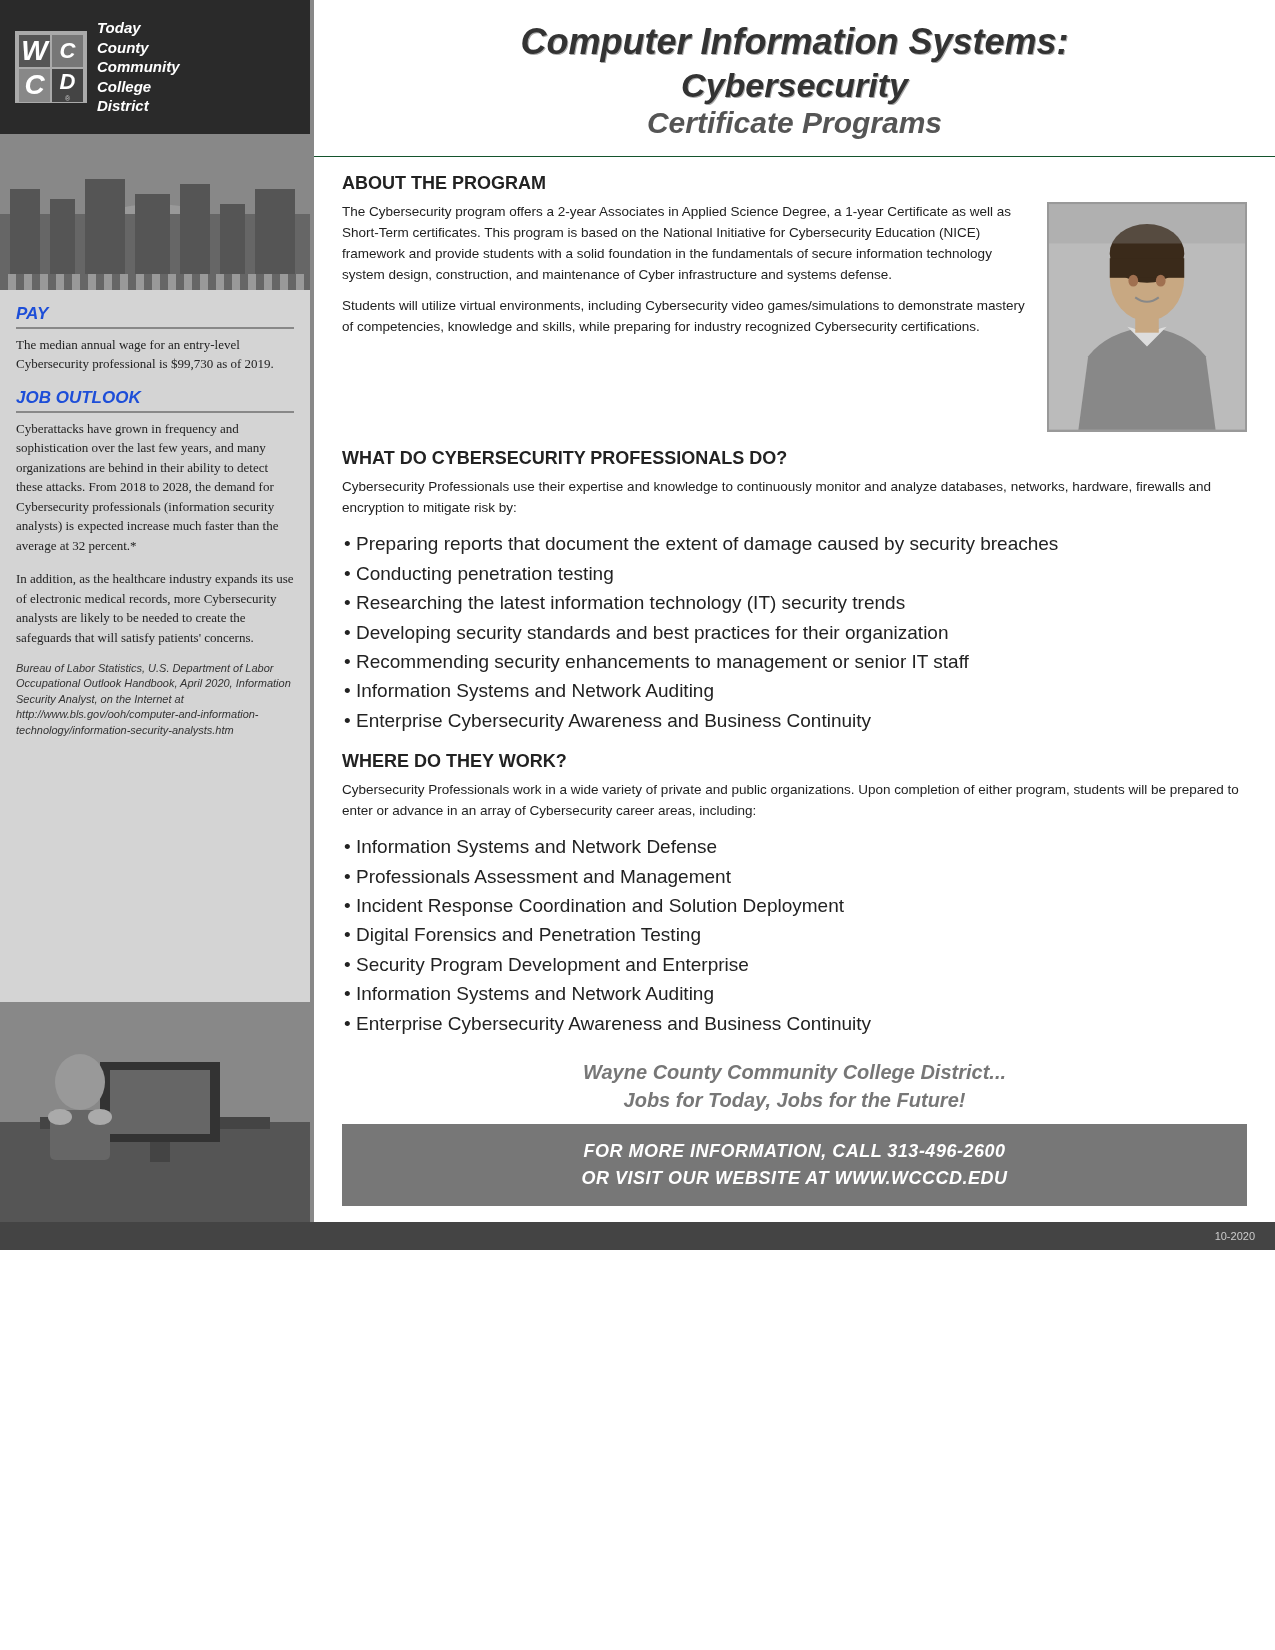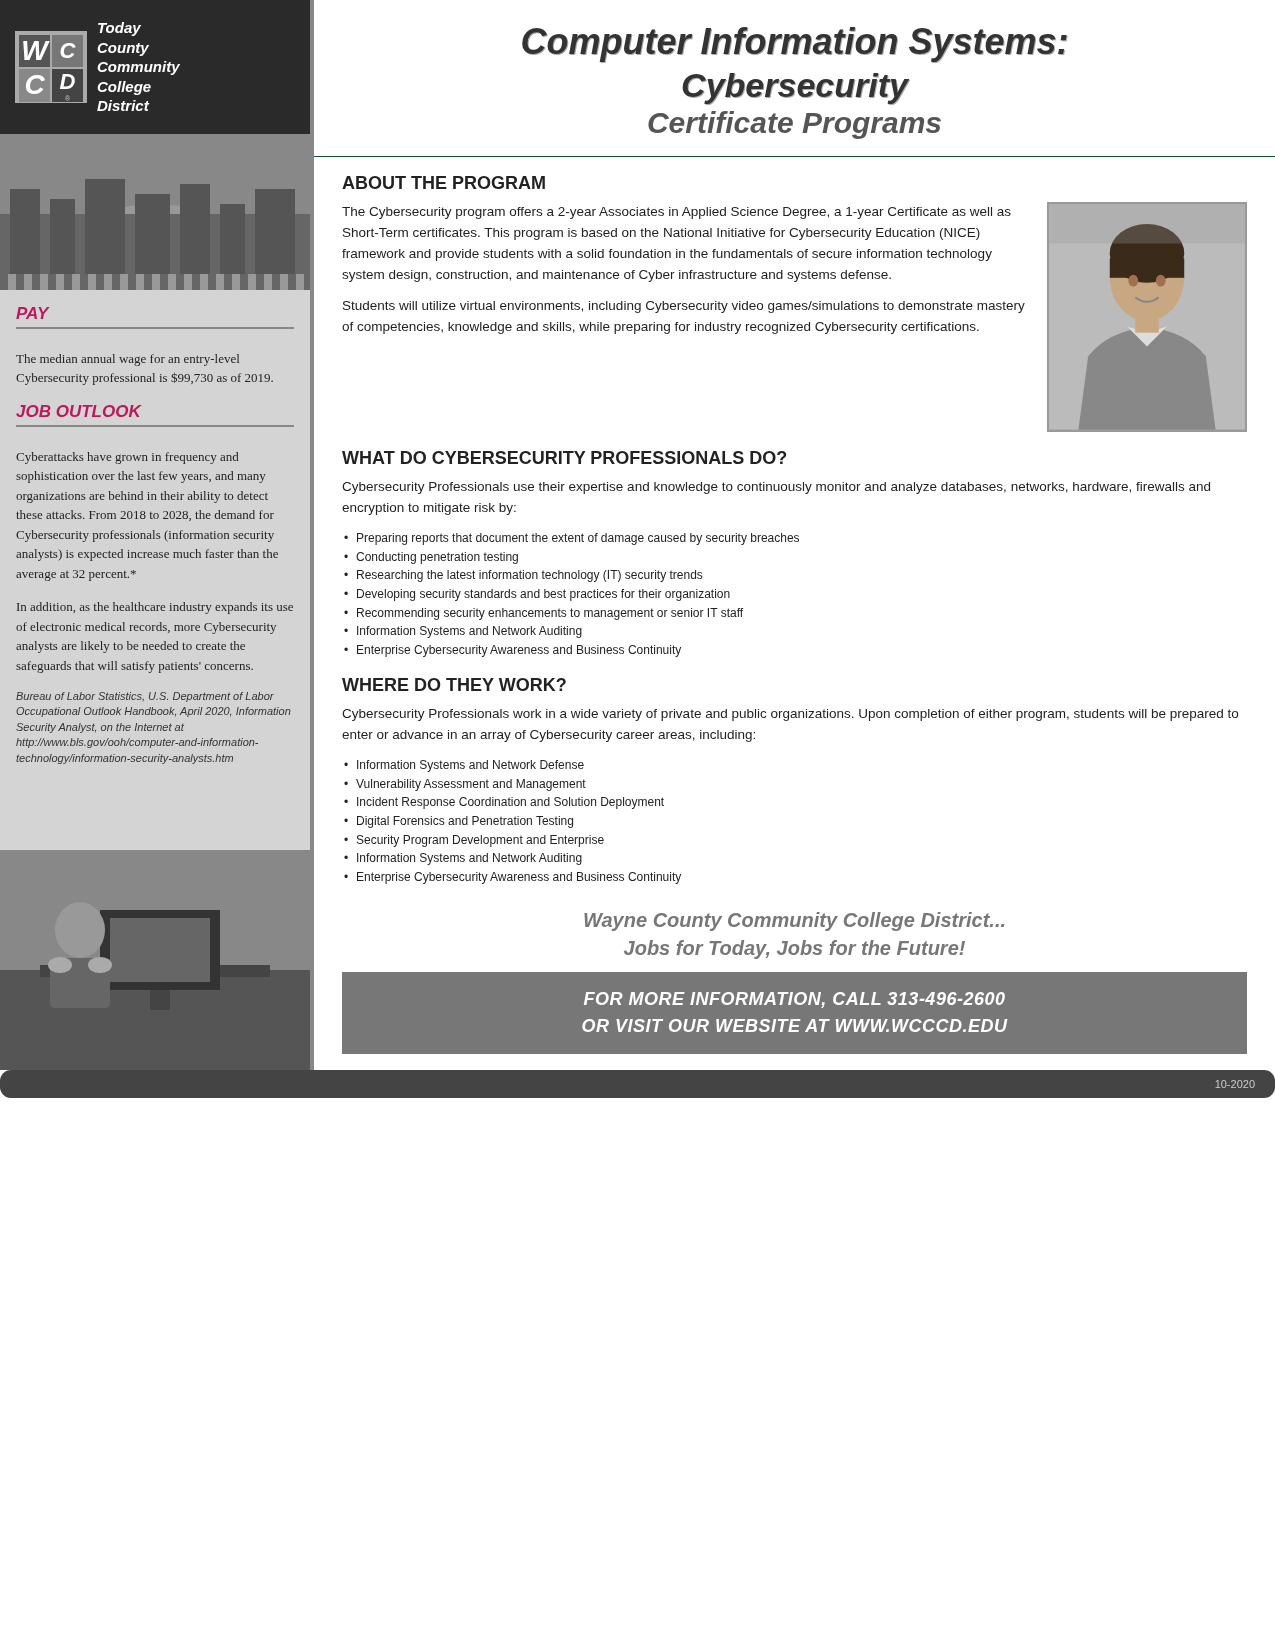--- a/index.html
+++ b/index.html
@@ -60,22 +60,22 @@
     .logo-cell.cc { background: #888; }
     .sidebar-content {
       padding: 14px 16px;
       background: #d4d4d4;
       flex: 1;
     }
     .sidebar-section-title {
       font-size: 17px;
       font-weight: 900;
       font-style: italic;
-      color: #be185d;
-      margin-bottom: 20px;
+      color: #1d4ed8;
+      margin-bottom: 6px;
       border-bottom: 2px solid #888;
       padding-bottom: 3px;
     }
     .sidebar-text {
       font-size: 13px;
       color: #222;
       line-height: 1.5;
       margin-bottom: 14px;
       font-family: 'Times New Roman', Times, serif;
     }
@@ -166,21 +166,21 @@
       justify-content: center;
       border: 2px solid #999;
       overflow: hidden;
     }
     .bullet-list {
       list-style: none;
       padding: 0;
       margin: 6px 0 10px 0;
     }
     .bullet-list li {
-      font-size: 12px;
+      font-size: 19px;
       color: #222;
       line-height: 1.55;
       padding-left: 14px;
       position: relative;
     }
     .bullet-list li::before {
       content: '•';
       position: absolute;
       left: 2px;
       color: #222;
@@ -213,21 +213,20 @@
       font-family: 'Arial Black', Arial, sans-serif;
       letter-spacing: 0.5px;
     }
     .page-footer {
       background: #444;
       height: 28px;
       display: flex;
       align-items: center;
       justify-content: flex-end;
       padding-right: 20px;
-      border-radius: 11px;
     }
     .page-footer-text {
       font-size: 11px;
       color: #ccc;
     }
     .striped-bar {
       height: 16px;
       background: repeating-linear-gradient(
         90deg,
         #666 0px, #666 8px,
@@ -382,21 +381,21 @@
           <li>Developing security standards and best practices for their organization</li>
           <li>Recommending security enhancements to management or senior IT staff</li>
           <li>Information Systems and Network Auditing</li>
           <li>Enterprise Cybersecurity Awareness and Business Continuity</li>
         </ul>
 
         <div class="section-title">WHERE DO THEY WORK?</div>
         <p class="body-text">Cybersecurity Professionals work in a wide variety of private and public organizations. Upon completion of either program, students will be prepared to enter or advance in an array of Cybersecurity career areas, including:</p>
         <ul class="bullet-list">
           <li>Information Systems and Network Defense</li>
-          <li>Vulnerability Assessment and Management</li>
+          <li>Professionals Assessment and Management</li>
           <li>Incident Response Coordination and Solution Deployment</li>
           <li>Digital Forensics and Penetration Testing</li>
           <li>Security Program Development and Enterprise</li>
           <li>Information Systems and Network Auditing</li>
           <li>Enterprise Cybersecurity Awareness and Business Continuity</li>
         </ul>
 
         <div class="footer-tagline">
           <div class="footer-tagline-text">Wayne County Community College District...</div>
           <div class="footer-tagline-text">Jobs for Today, Jobs for the Future!</div>

